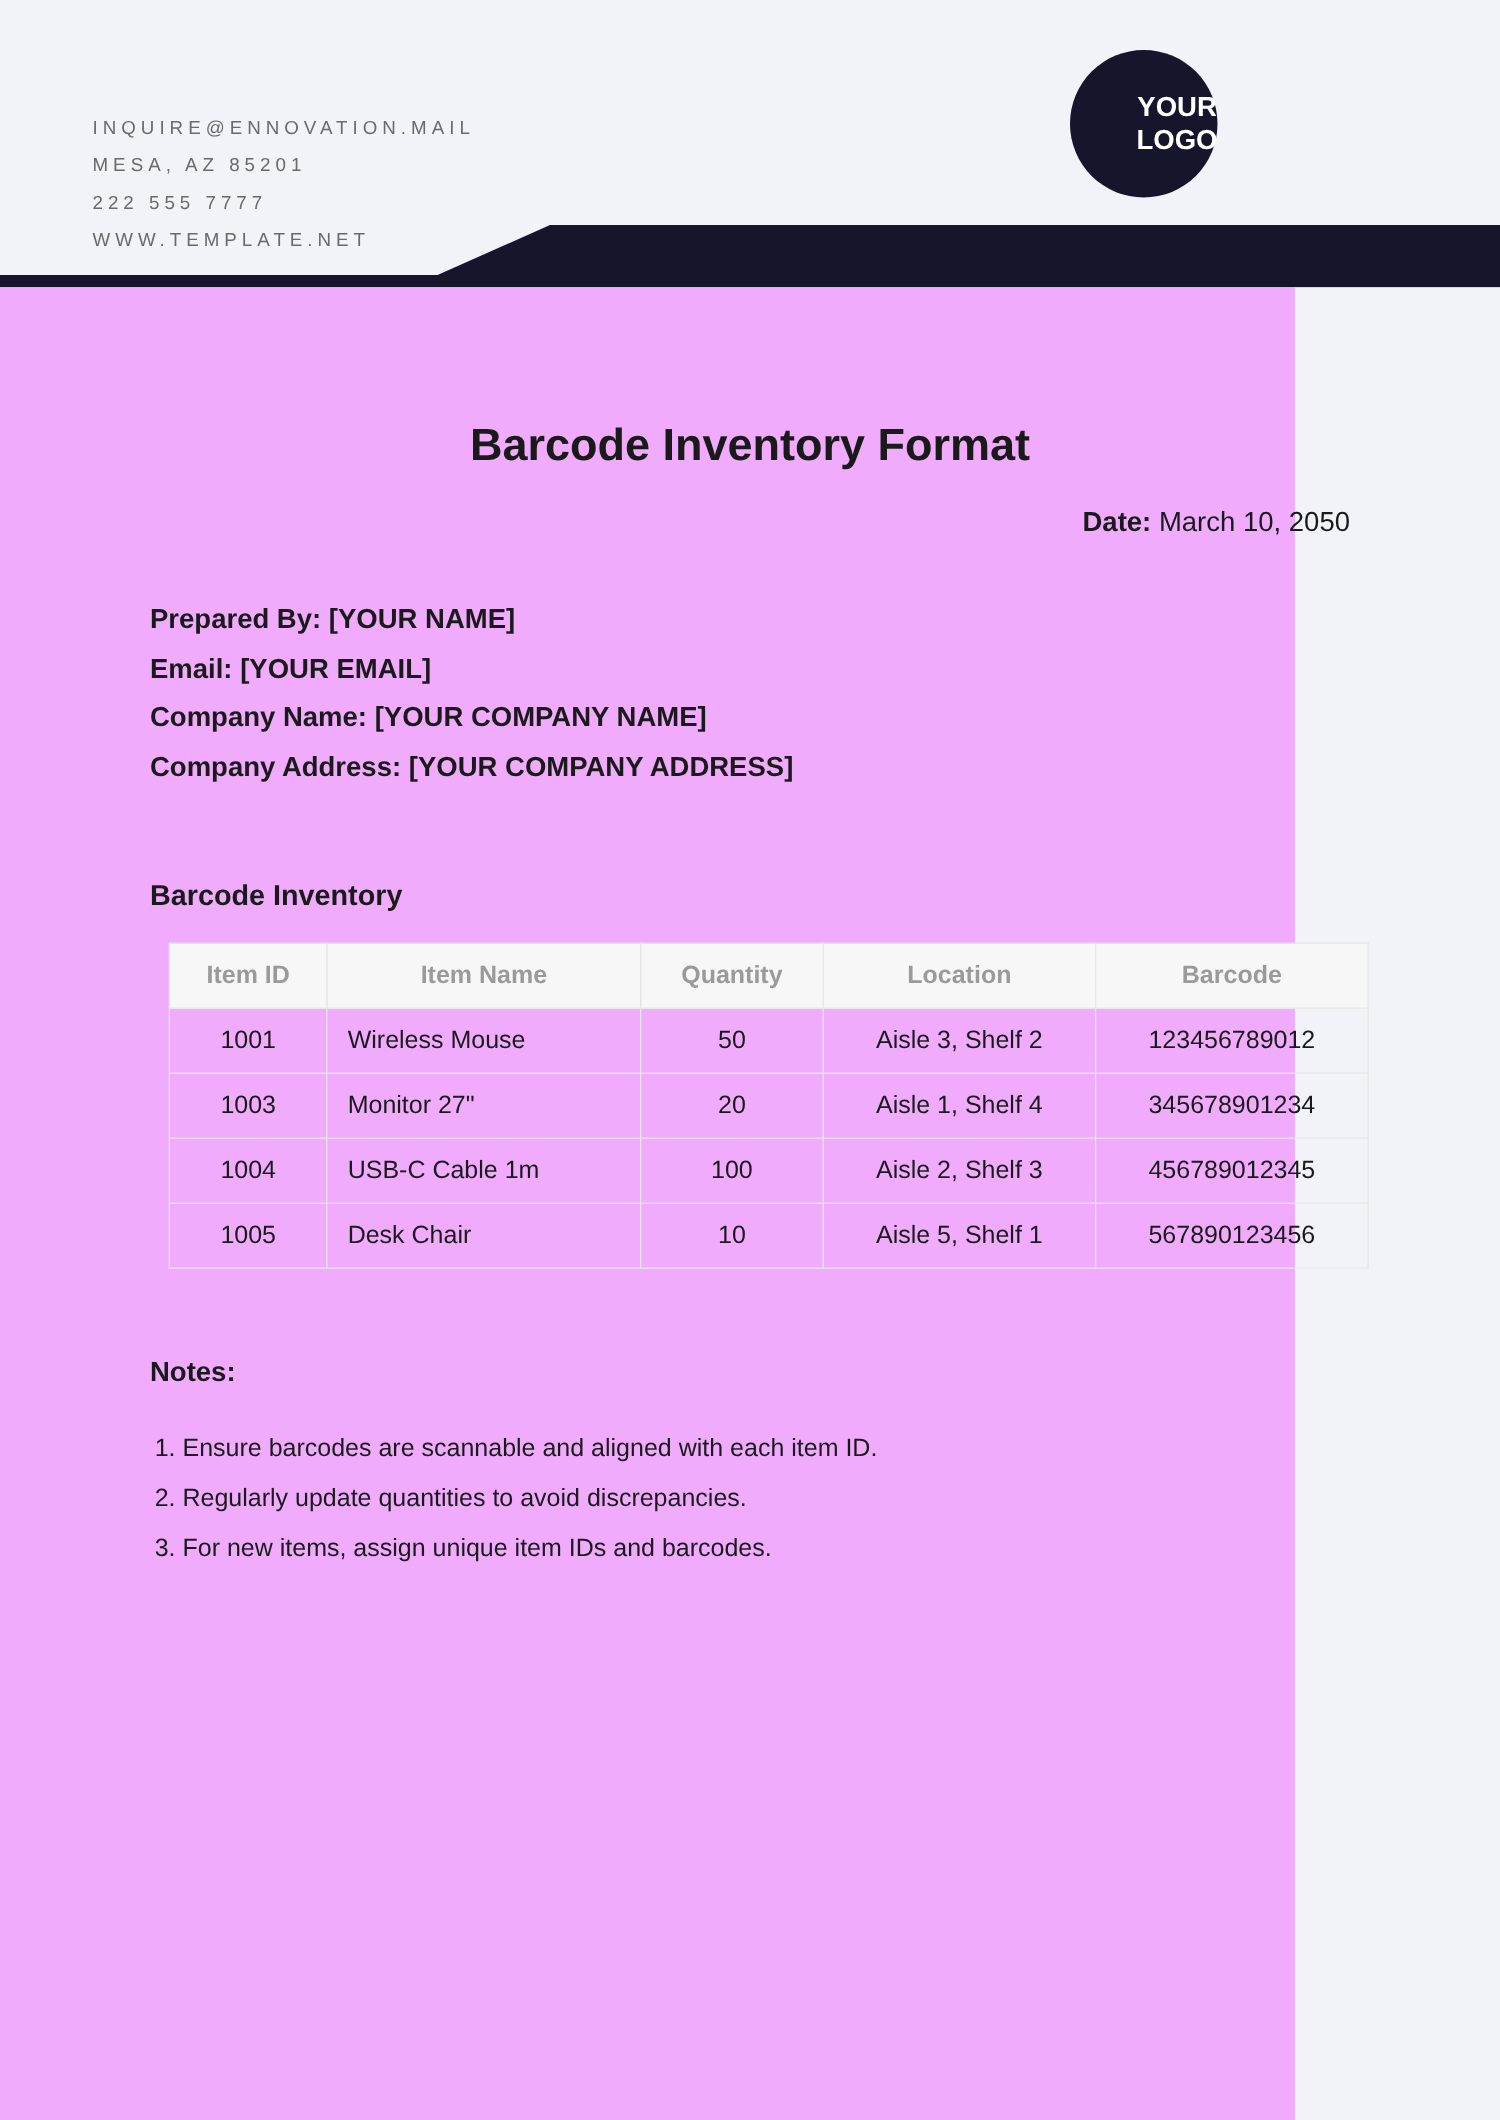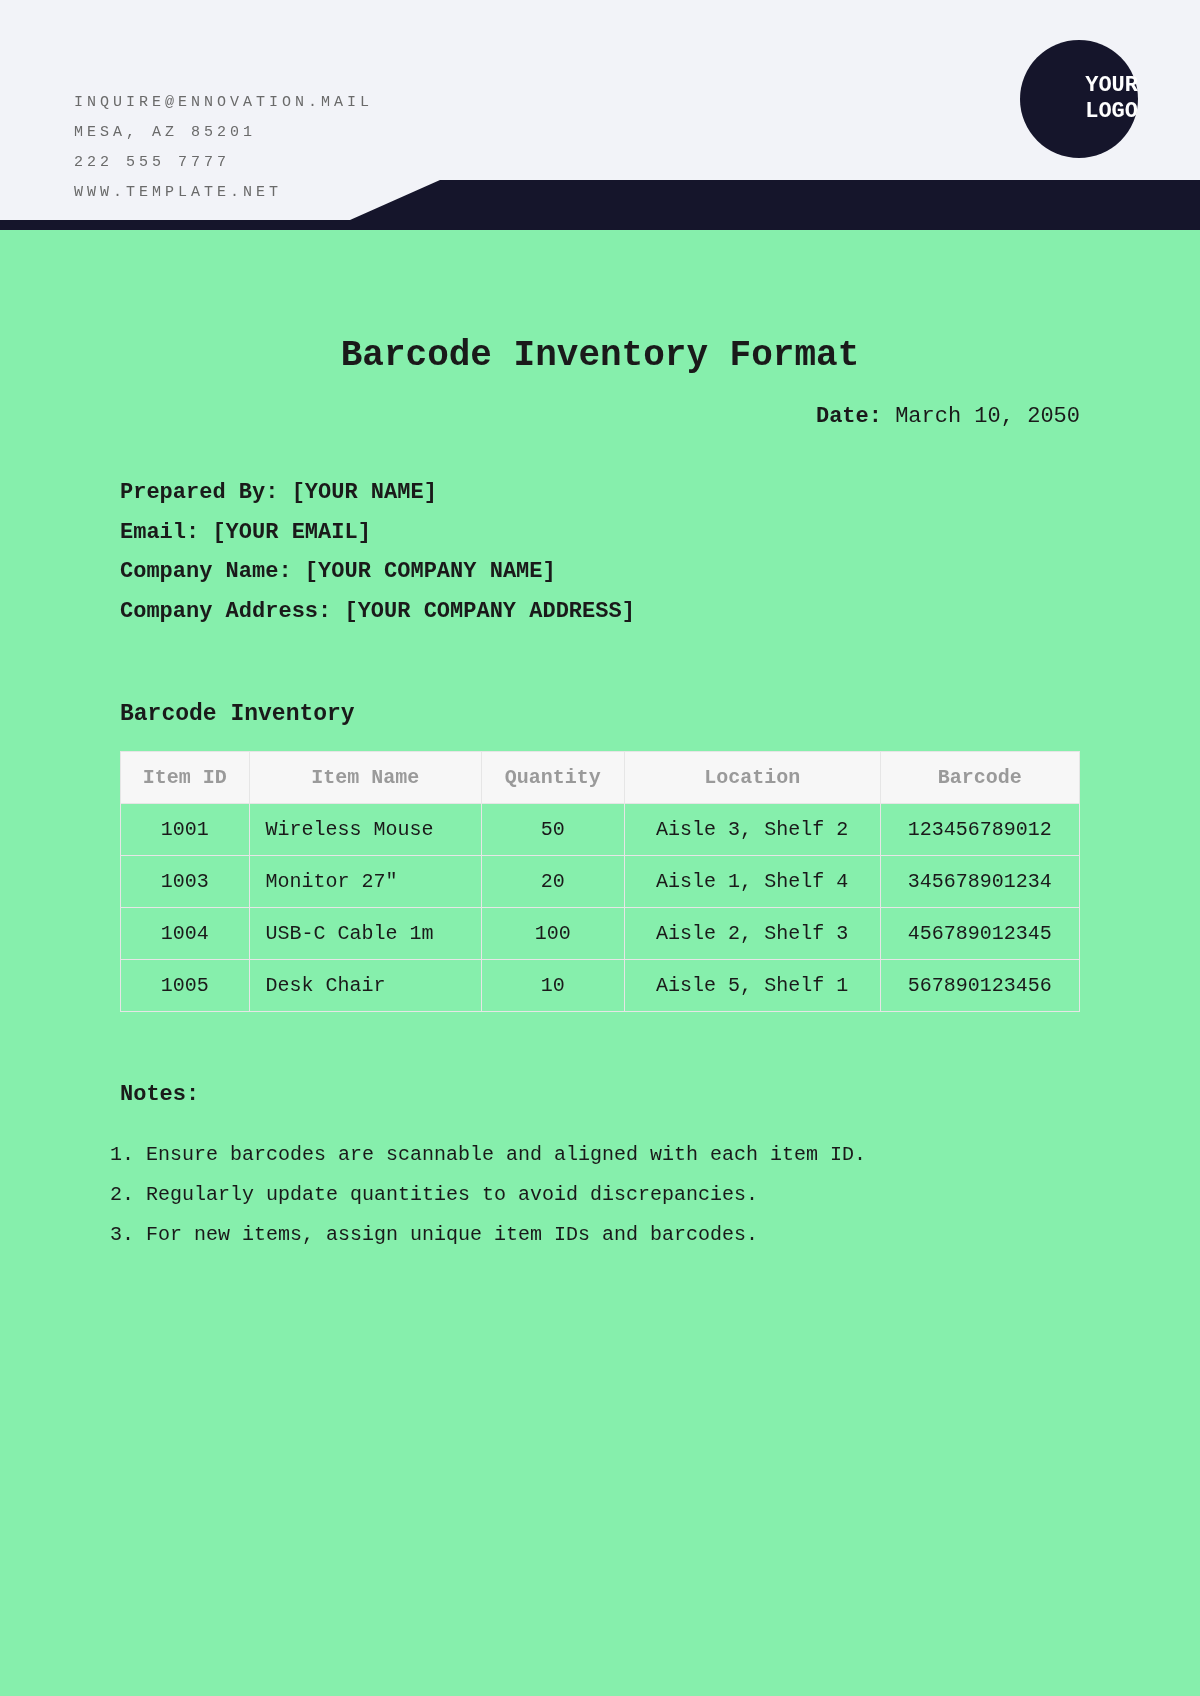--- a/index.html
+++ b/index.html
@@ -6,26 +6,25 @@
   body {
     background: #f2f3f8;
     font-family: Arial, Helvetica, sans-serif;
     color: #1a1a1a;
     width: 1200px;
     height: 1696px;
     position: relative;
     overflow: hidden;
   }
   .page {
-    background: #86efac;
+    background: #f0abfc;
     position: absolute;
     top: 0; left: 0;
-    width: 1200px;
+    width: 1036px;
     height: 1696px;
-    font-family: Liberation Mono, monospace;
   }
   .header-bg {
     position: absolute;
     top: 0; left: 0;
     width: 1200px; height: 230px;
     background: #f2f3f8;
   }
   .contact-block {
     position: absolute;
     top: 88px;
@@ -89,20 +88,21 @@
   h2.section {
     font-size: 23px;
     font-weight: 700;
     margin-bottom: 24px;
   }
   table.inv {
     width: 100%;
     border-collapse: collapse;
     font-size: 20px;
     margin-bottom: 70px;
+    margin-left: 15px;
   }
   table.inv th, table.inv td {
     border: 1px solid #e6e6e6;
     padding: 14px 12px;
   }
   table.inv th {
     background: #f7f7f7;
     color: #9a9a9a;
     font-weight: 700;
     text-align: center;

